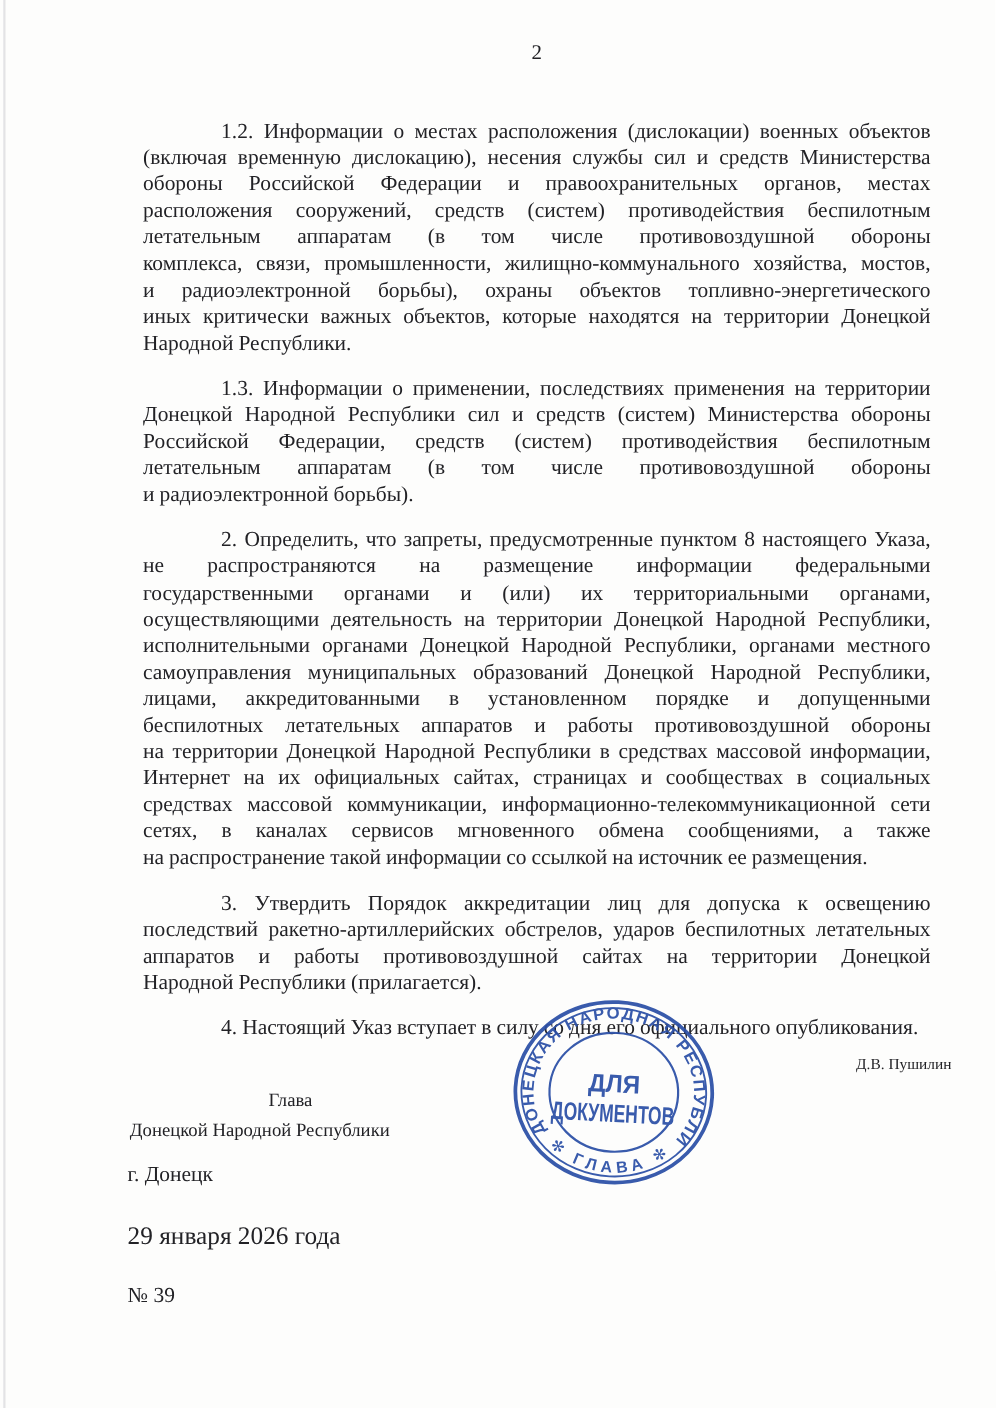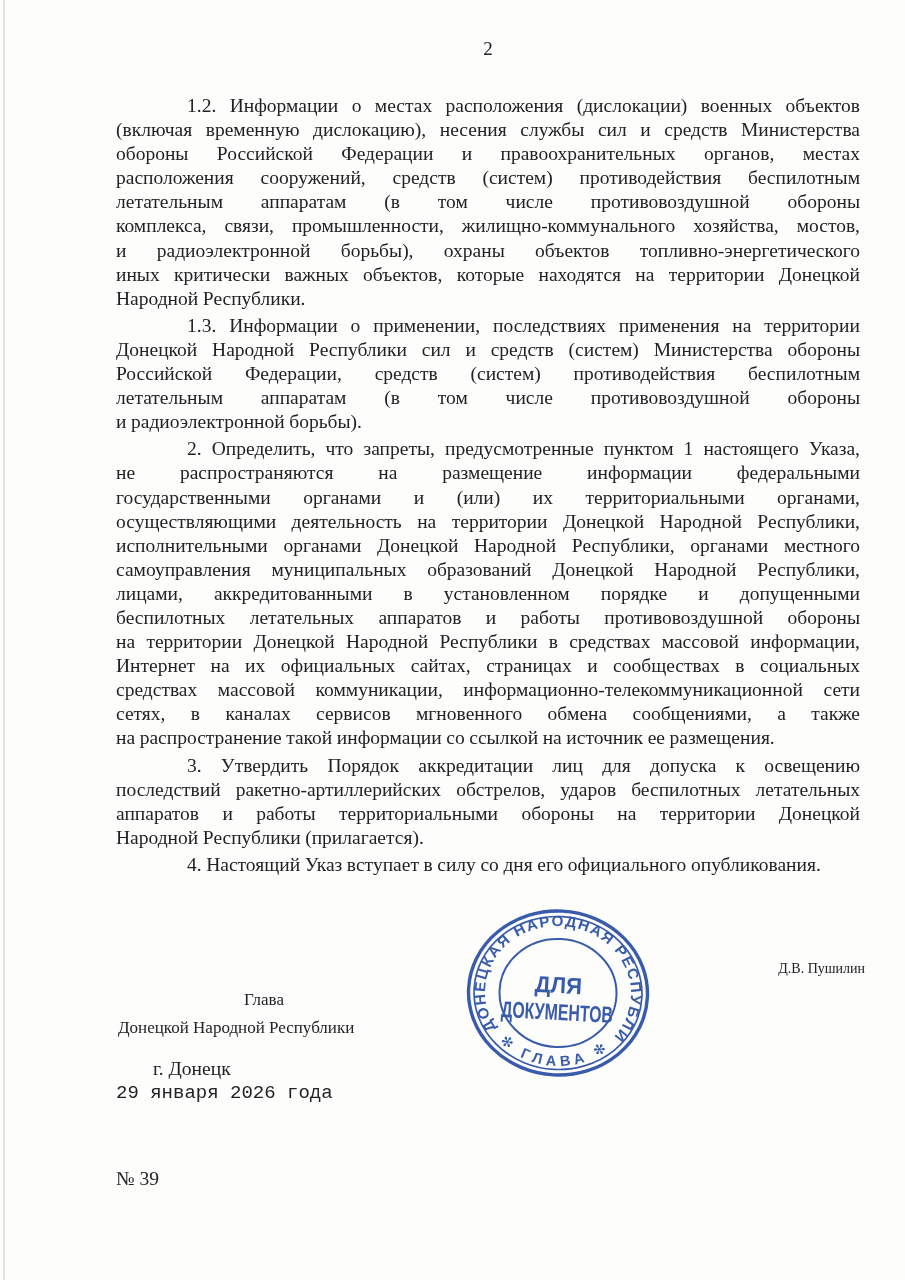--- a/index.html
+++ b/index.html
@@ -17,41 +17,41 @@
   }
   .page-number{
     position:absolute;left:113px;top:38px;width:750px;
     text-align:center;font-size:19px;
   }
   .doc-body{
     position:absolute;left:113px;top:91px;width:750px;
     font-size:19.5px;line-height:24.1px;
     word-spacing:-0.3px;
   }
-  .para{margin:3px;}
+  .para{margin:17px;}
   .line{
     text-align:justify;
     -moz-text-align-last:justify;
     text-align-last:justify;
     height:24.1px;overflow:visible;white-space:nowrap;
   }
   .line.jfix{white-space:normal;}
   .line.first{text-indent:71px;}
   .line.last{text-align-last:left;text-align:right;}
   .sig-left{
     position:absolute;left:118px;top:986px;width:292px;
     font-size:17px;line-height:28px;
   }
   .sig-left .t1{text-align:center;}
   .sig-name{
     position:absolute;right:40px;top:961px;
     font-size:14px;
   }
-  .footer-city{position:absolute;left:116px;top:1058px;font-size:19.5px;margin-left:37px;}
-  .footer-date{position:absolute;left:116px;top:1082px;font-size:19px;font-family:Liberation Mono, monospace;}
+  .footer-city{position:absolute;left:116px;top:1058px;font-size:19.5px;}
+  .footer-date{position:absolute;left:116px;top:1111px;font-size:23px;}
   .footer-number{position:absolute;left:116px;top:1168px;font-size:19.5px;}
   .stamp{
     position:absolute;left:461px;top:905px;width:194px;height:176px;
     opacity:0.93;
   }
   .stamp text{
     font-family:"Liberation Sans","DejaVu Sans",sans-serif;
     font-weight:bold;
   }
 </style>
@@ -77,38 +77,38 @@
         <div class="line jfix last">Народной Республики.</div>
       </div>
       <div class="para">
         <div class="line jfix first">1.3. Информации о применении, последствиях применения на территории</div>
         <div class="line jfix">Донецкой Народной Республики сил и средств (систем) Министерства обороны</div>
         <div class="line jfix">Российской Федерации, средств (систем) противодействия беспилотным</div>
         <div class="line jfix">летательным аппаратам (в том числе противовоздушной обороны</div>
         <div class="line jfix last">и радиоэлектронной борьбы).</div>
       </div>
       <div class="para">
-        <div class="line jfix first">2. Определить, что запреты, предусмотренные пунктом 1 настоящего Указа,</div>
+        <div class="line jfix first">2. Определить, что запреты, предусмотренные пунктом 8 настоящего Указа,</div>
         <div class="line jfix">не распространяются на размещение информации федеральными</div>
         <div class="line jfix">государственными органами и (или) их территориальными органами,</div>
         <div class="line jfix">осуществляющими деятельность на территории Донецкой Народной Республики,</div>
         <div class="line jfix">исполнительными органами Донецкой Народной Республики, органами местного</div>
         <div class="line jfix">самоуправления муниципальных образований Донецкой Народной Республики,</div>
         <div class="line jfix">лицами, аккредитованными в установленном порядке и допущенными</div>
         <div class="line jfix">беспилотных летательных аппаратов и работы противовоздушной обороны</div>
         <div class="line jfix">на территории Донецкой Народной Республики в средствах массовой информации,</div>
         <div class="line jfix">Интернет на их официальных сайтах, страницах и сообществах в социальных</div>
         <div class="line jfix">средствах массовой коммуникации, информационно-телекоммуникационной сети</div>
         <div class="line jfix">сетях, в каналах сервисов мгновенного обмена сообщениями, а также</div>
         <div class="line jfix last">на распространение такой информации со ссылкой на источник ее размещения.</div>
       </div>
       <div class="para">
         <div class="line jfix first">3. Утвердить Порядок аккредитации лиц для допуска к освещению</div>
         <div class="line jfix">последствий ракетно-артиллерийских обстрелов, ударов беспилотных летательных</div>
-        <div class="line jfix">аппаратов и работы территориальными обороны на территории Донецкой</div>
+        <div class="line jfix">аппаратов и работы противовоздушной сайтах на территории Донецкой</div>
         <div class="line jfix last">Народной Республики (прилагается).</div>
       </div>
       <div class="para">
         <div class="line jfix first last">4. Настоящий Указ вступает в силу со дня его официального опубликования.</div>
       </div>
     </div>
 
   <div class="sig-left">
     <div class="t1">Глава</div>
     <div class="t2">Донецкой Народной Республики</div>

